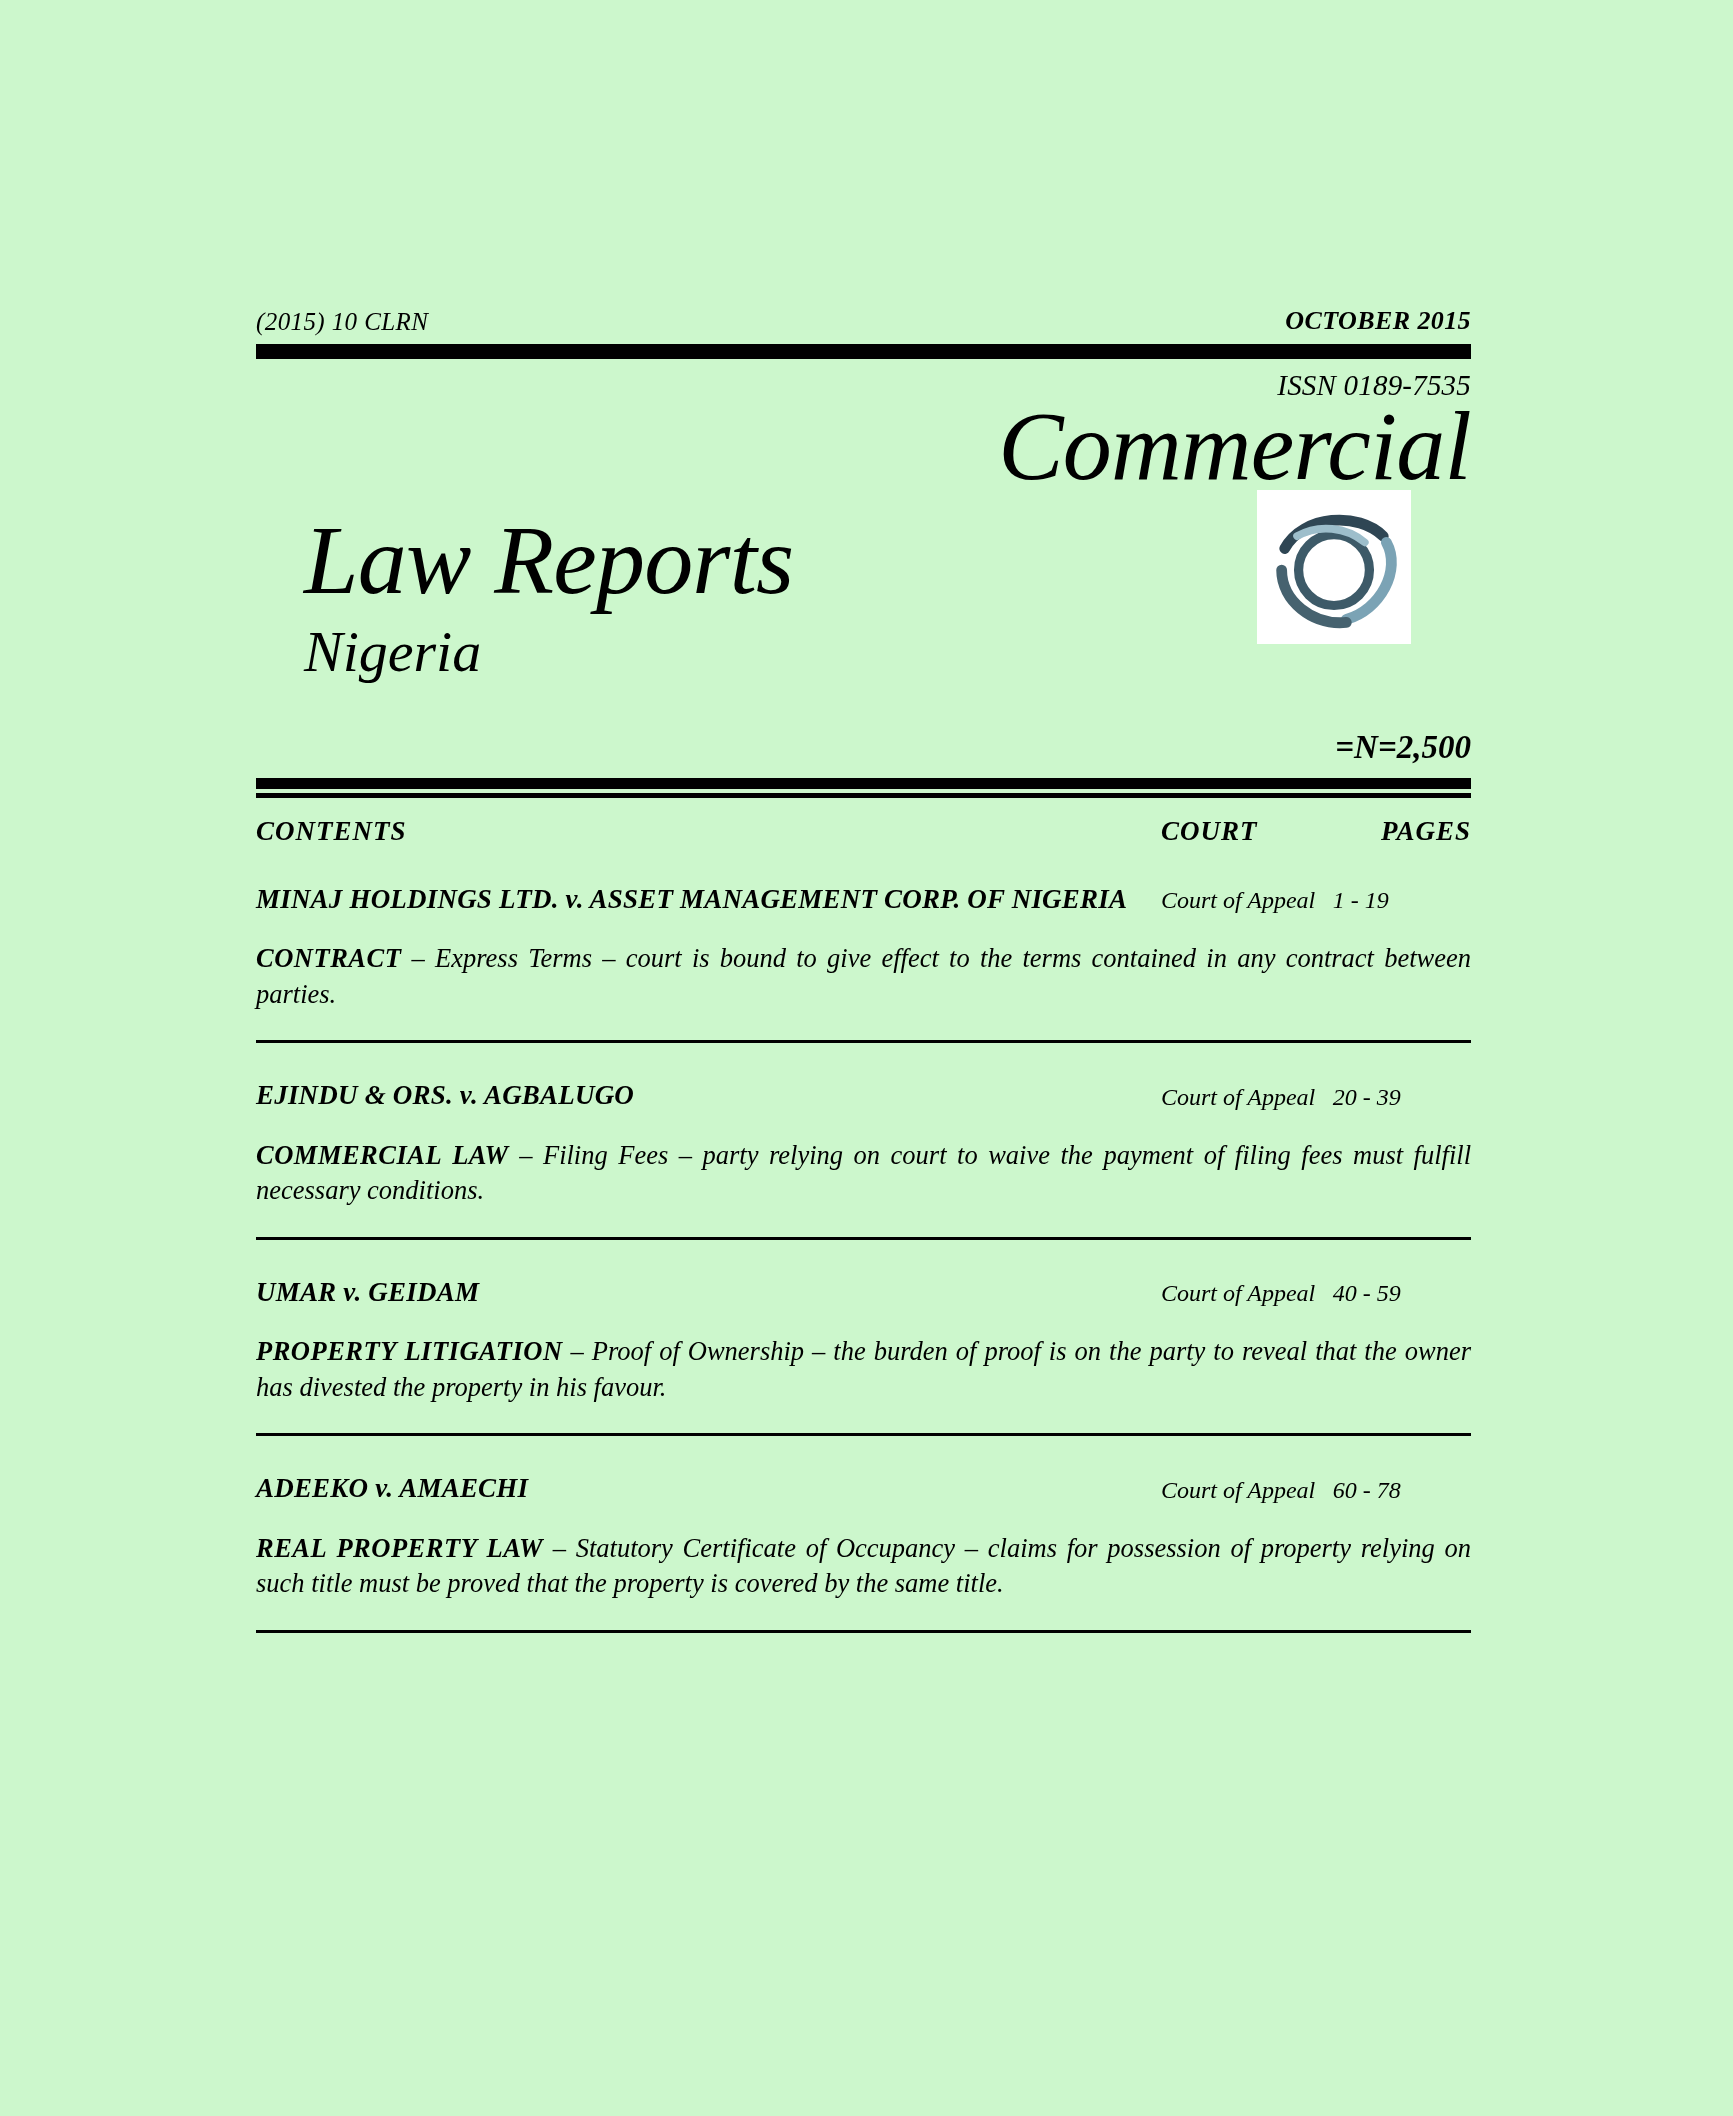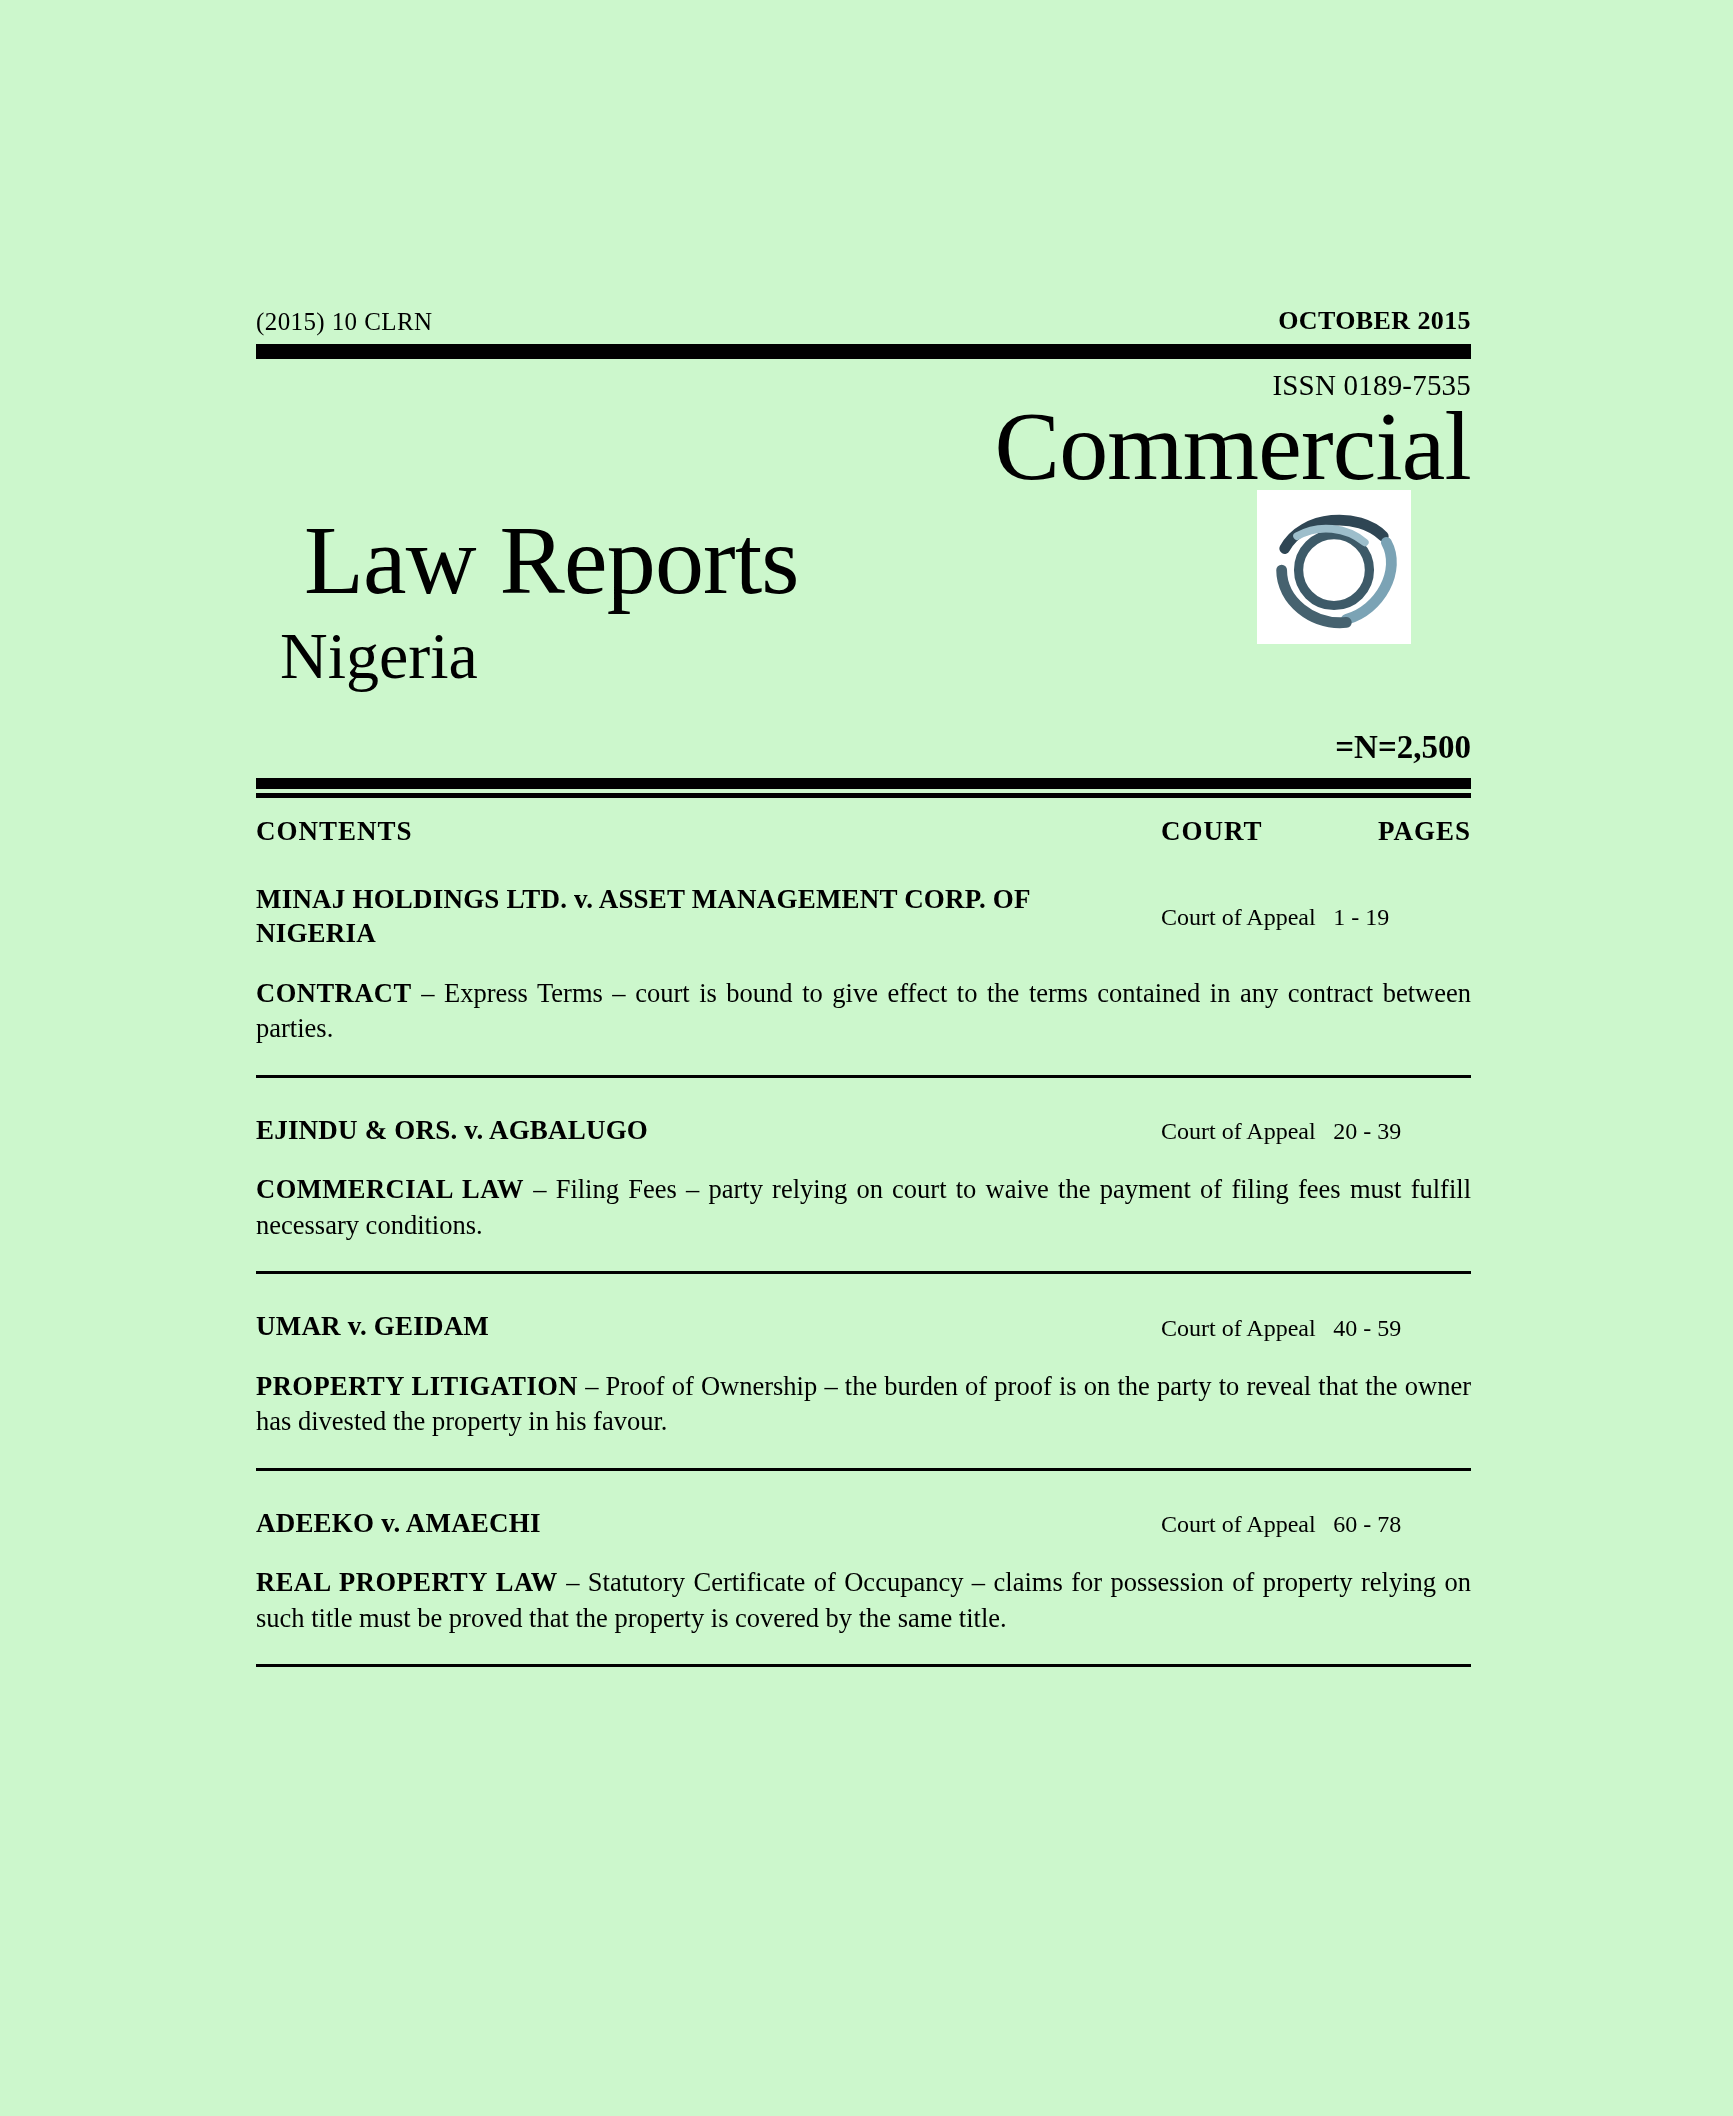--- a/index.html
+++ b/index.html
@@ -12,20 +12,21 @@
     background: #ccf7cc;
     font-family: "Liberation Serif", serif;
     color: #000;
     overflow: hidden;
   }
   .page {
     position: relative;
     width: 1571px;
     height: 2116px;
     box-sizing: border-box;
+    font-style: italic;
   }
   .sheet {
     position: absolute;
     left: 256px;
     top: 306px;
     width: 1215px;
   }
 
   
   .topline {
@@ -80,23 +81,23 @@
     text-align: right;
   }
   .t-line2 {
     font-size: 98px;
     line-height: 1.02;
     letter-spacing: -0.8px;
     margin-left: 48px;
     margin-top: 16px;
   }
   .t-line3 {
-    font-size: 66px;
+    font-size: 58px;
     line-height: 1.0;
-    margin-left: 24px;
+    margin-left: 48px;
     margin-top: 11.6px;
   }
   .logo-box {
     position: absolute;
     right: 60px;
     top: 93px;
     width: 154px;
     height: 154px;
     background: #ffffff;
   }

